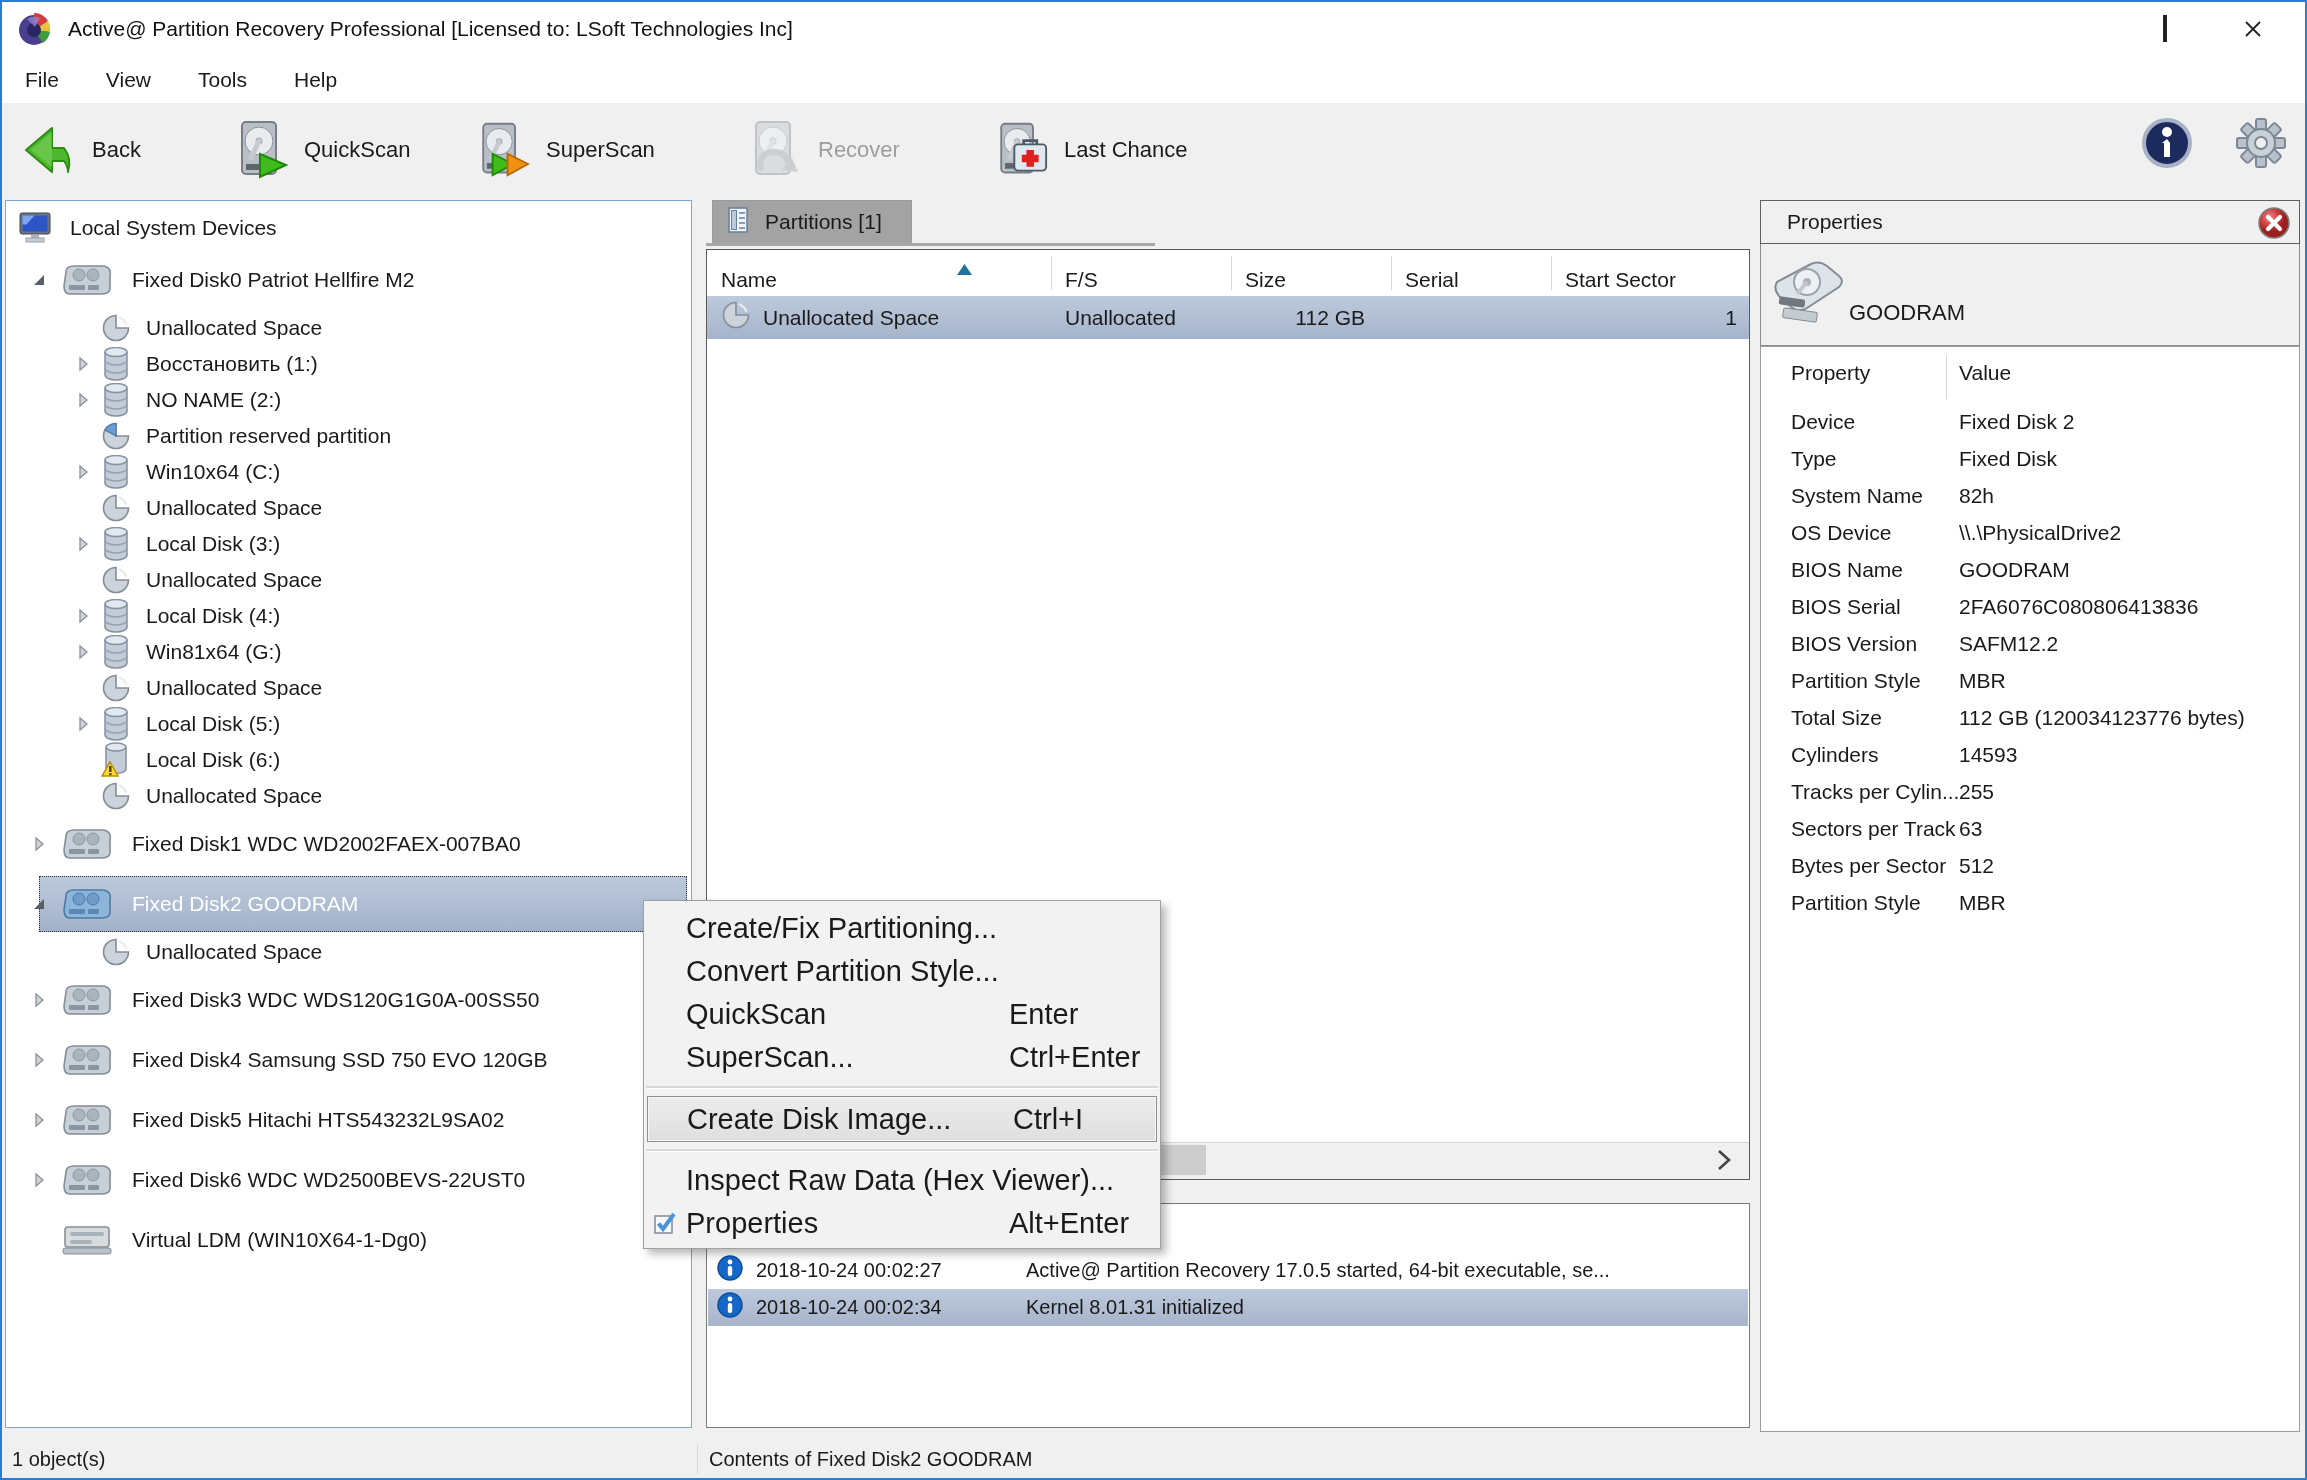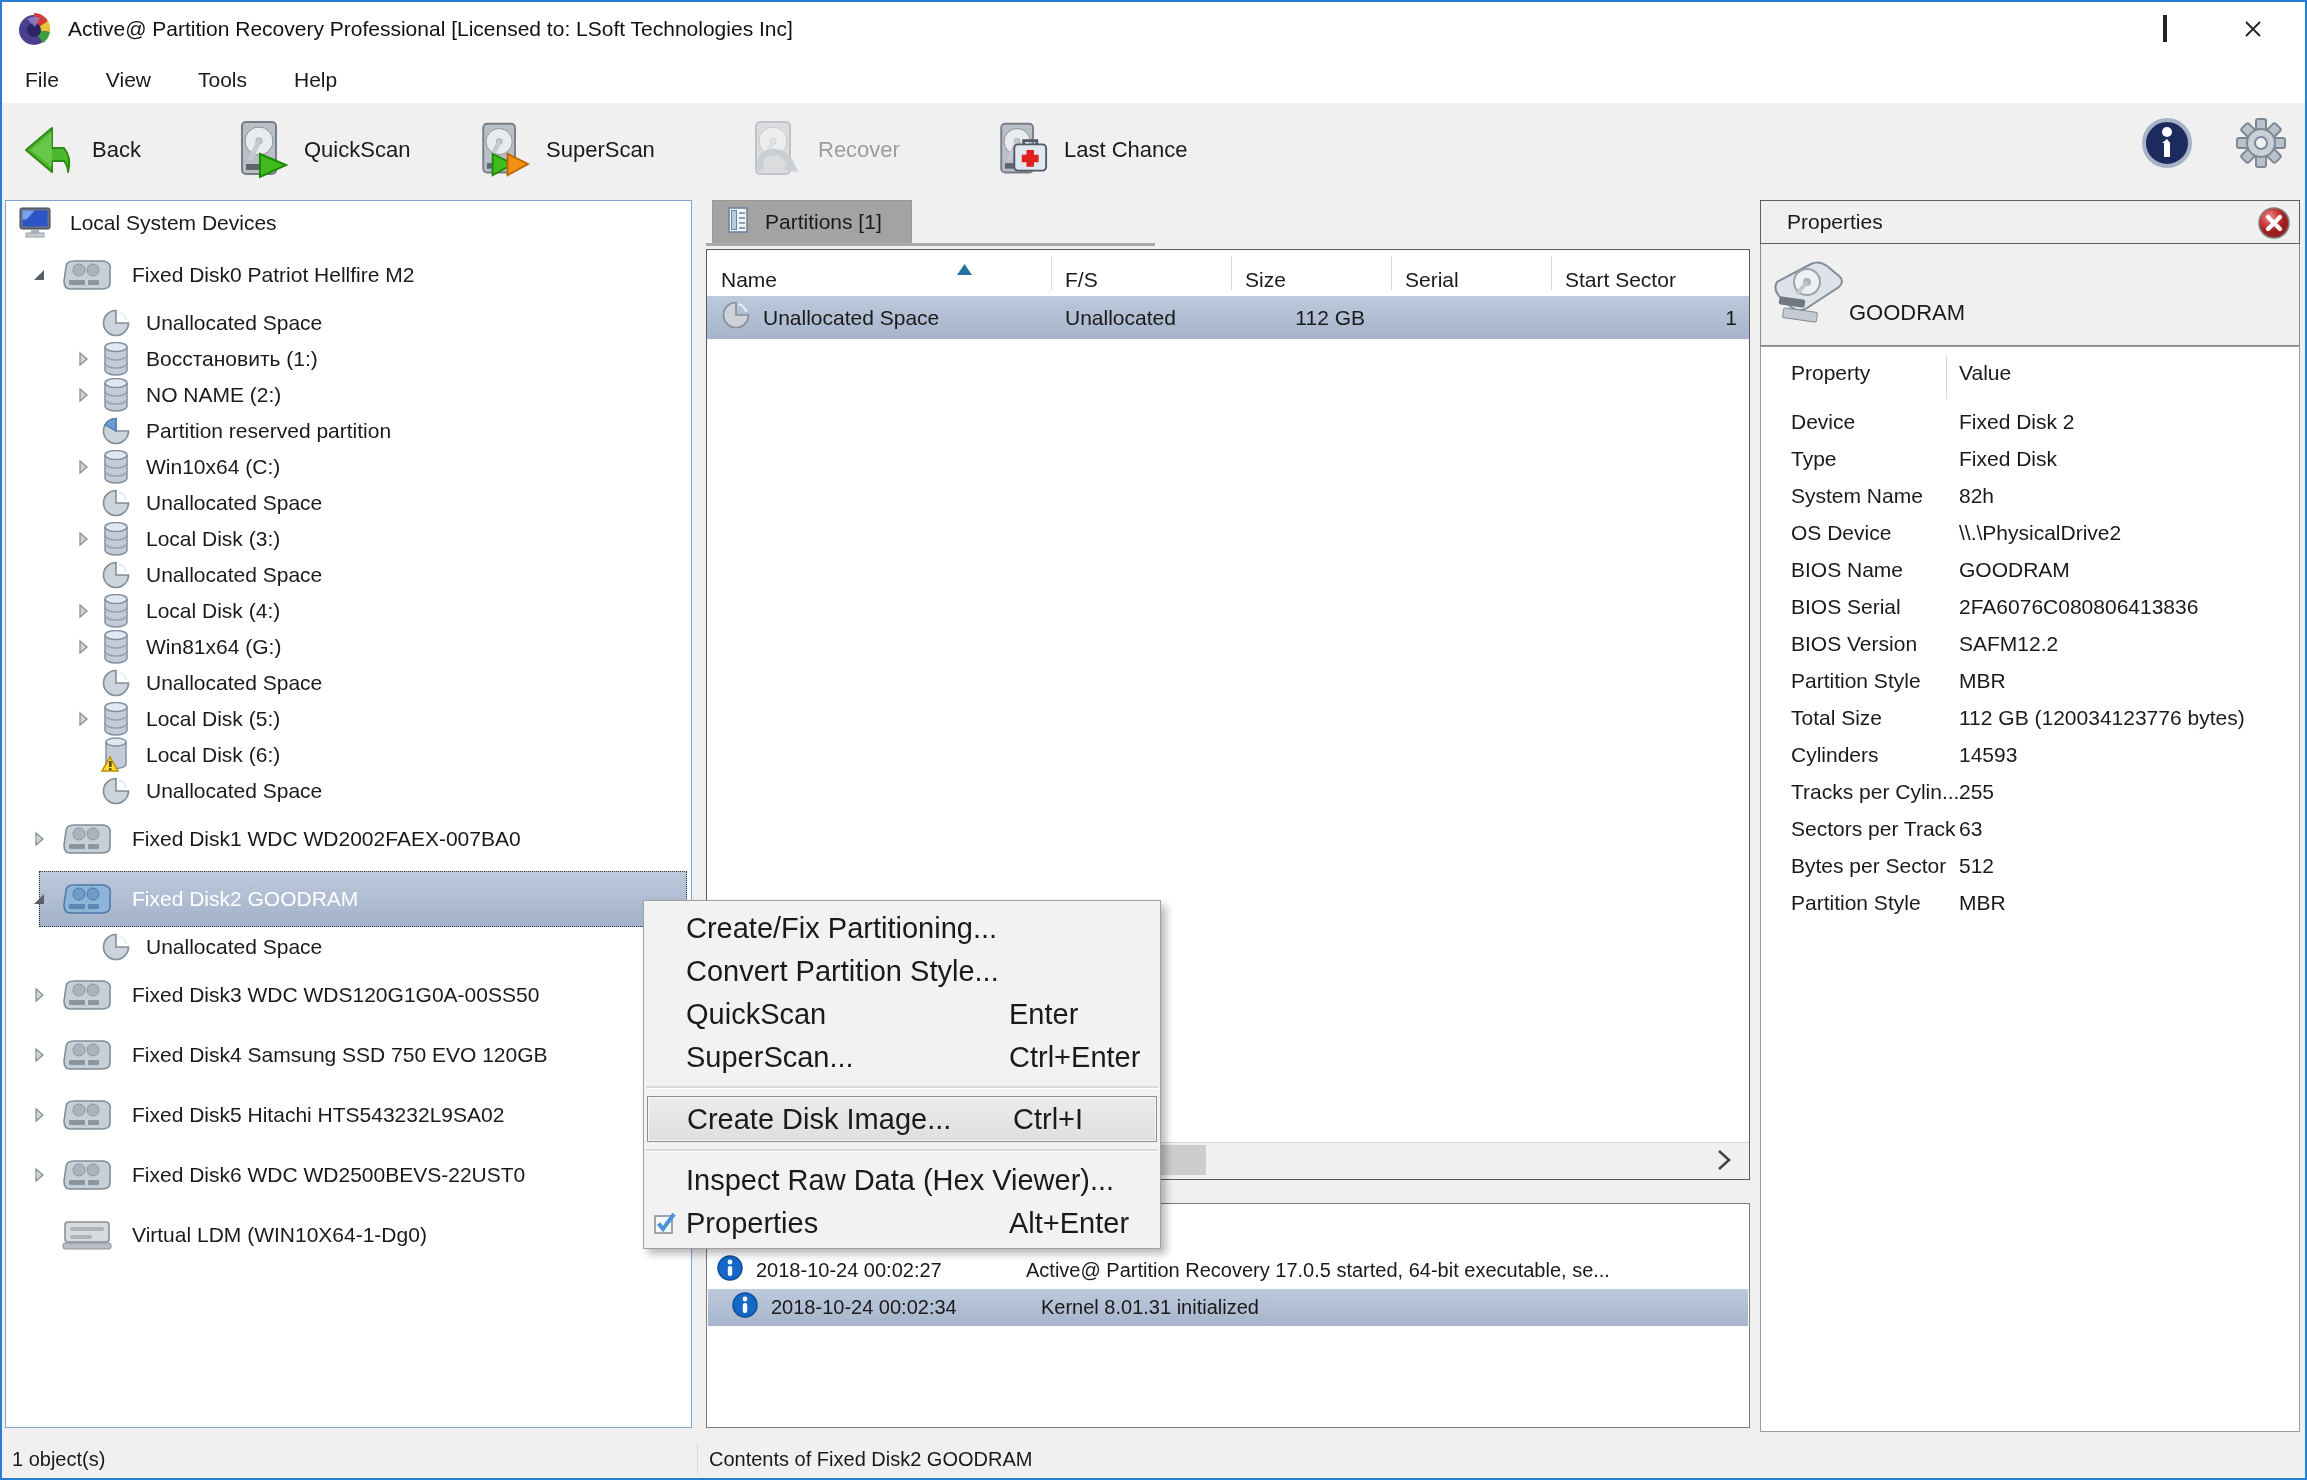--- a/index.html
+++ b/index.html
@@ -33,21 +33,21 @@
   .tb-btn.disabled{color:#9d9d9d;}
   .tb-btn:nth-child(1){left:16px;}
   .tb-btn:nth-child(2){left:228px;}
   .tb-btn:nth-child(3){left:470px;}
   .tb-btn:nth-child(4){left:742px;}
   .tb-btn:nth-child(5){left:988px;}
   .tb-right{position:absolute;right:18px;top:14px;display:flex;gap:42px;align-items:center;}
   .tb-right .ricon{width:52px;height:52px;}
 
   
-  .tree-panel{position:absolute;left:5px;top:200px;width:687px;height:1228px;background:#fff;border:1px solid #7da5cf;box-sizing:border-box;overflow:hidden;}
+  .tree-panel{position:absolute;left:5px;top:200px;width:687px;height:1228px;background:#fff;border:1px solid #7da5cf;box-sizing:border-box;overflow:hidden;padding-top:5px;}
   .trow{position:relative;display:flex;align-items:center;}
   .trow.lvl0{height:44px;}
   .trow.lvl1{height:60px;}
   .trow.lvl2{height:36px;}
   .trow .chev{width:26px;height:20px;flex:0 0 auto;display:flex;align-items:center;justify-content:center;}
   .trow.lvl0{padding-left:10px;}
   .trow.lvl1{padding-left:20px;}
   .trow.lvl2{padding-left:64px;}
   .trow .ticn{flex:0 0 auto;display:flex;align-items:center;justify-content:center;}
   .trow.lvl0 .ticn{width:36px;margin-left:2px;}
@@ -74,21 +74,21 @@
   .prow{position:absolute;left:0;right:0;height:43px;display:flex;align-items:center;}
   .prow.selected{background:linear-gradient(#bdc9dc,#a6b4cb);}
   .pcell{position:absolute;white-space:nowrap;display:flex;align-items:center;gap:12px;}
   .hscroll{position:absolute;left:0;right:0;bottom:0;height:36px;background:#f0f0f0;border-top:1px solid #d5d5d5;}
   .hthumb{position:absolute;left:2px;top:2px;height:30px;width:497px;background:#cdcdcd;}
   .hchev{position:absolute;right:10px;top:2px;width:30px;height:30px;display:flex;align-items:center;justify-content:center;}
 
   
   .log-panel{position:absolute;left:706px;top:1203px;width:1044px;height:225px;background:#fff;border:1px solid #7a7a7a;box-sizing:border-box;}
   .lrow{position:absolute;left:1px;right:1px;height:37px;display:flex;align-items:center;font-size:20px;}
-  .lrow.selected{background:linear-gradient(#bdc9dc,#a6b4cb);padding-left:15px;}
+  .lrow.selected{background:linear-gradient(#bdc9dc,#a6b4cb);}
   .lrow .licn{margin-left:8px;width:30px;flex:0 0 auto;}
   .lrow .ltime{margin-left:10px;width:270px;flex:0 0 auto;}
   .lrow .lmsg{white-space:nowrap;overflow:hidden;}
 
   
   .props-panel{position:absolute;left:1760px;top:200px;width:540px;height:1232px;}
   .props-header{position:absolute;left:0;top:0;right:0;height:44px;background:#f0f0f0;border:1px solid #5f5f5f;box-sizing:border-box;display:flex;align-items:center;padding-left:26px;font-size:21px;}
   .props-close{position:absolute;right:8px;top:5px;width:34px;height:34px;}
   .props-device{position:absolute;left:0;top:44px;right:0;height:102px;background:#f0f0f0;border:1px solid #8c8c8c;border-top:none;box-sizing:border-box;}
   .dev-icn{position:absolute;left:6px;top:8px;}

